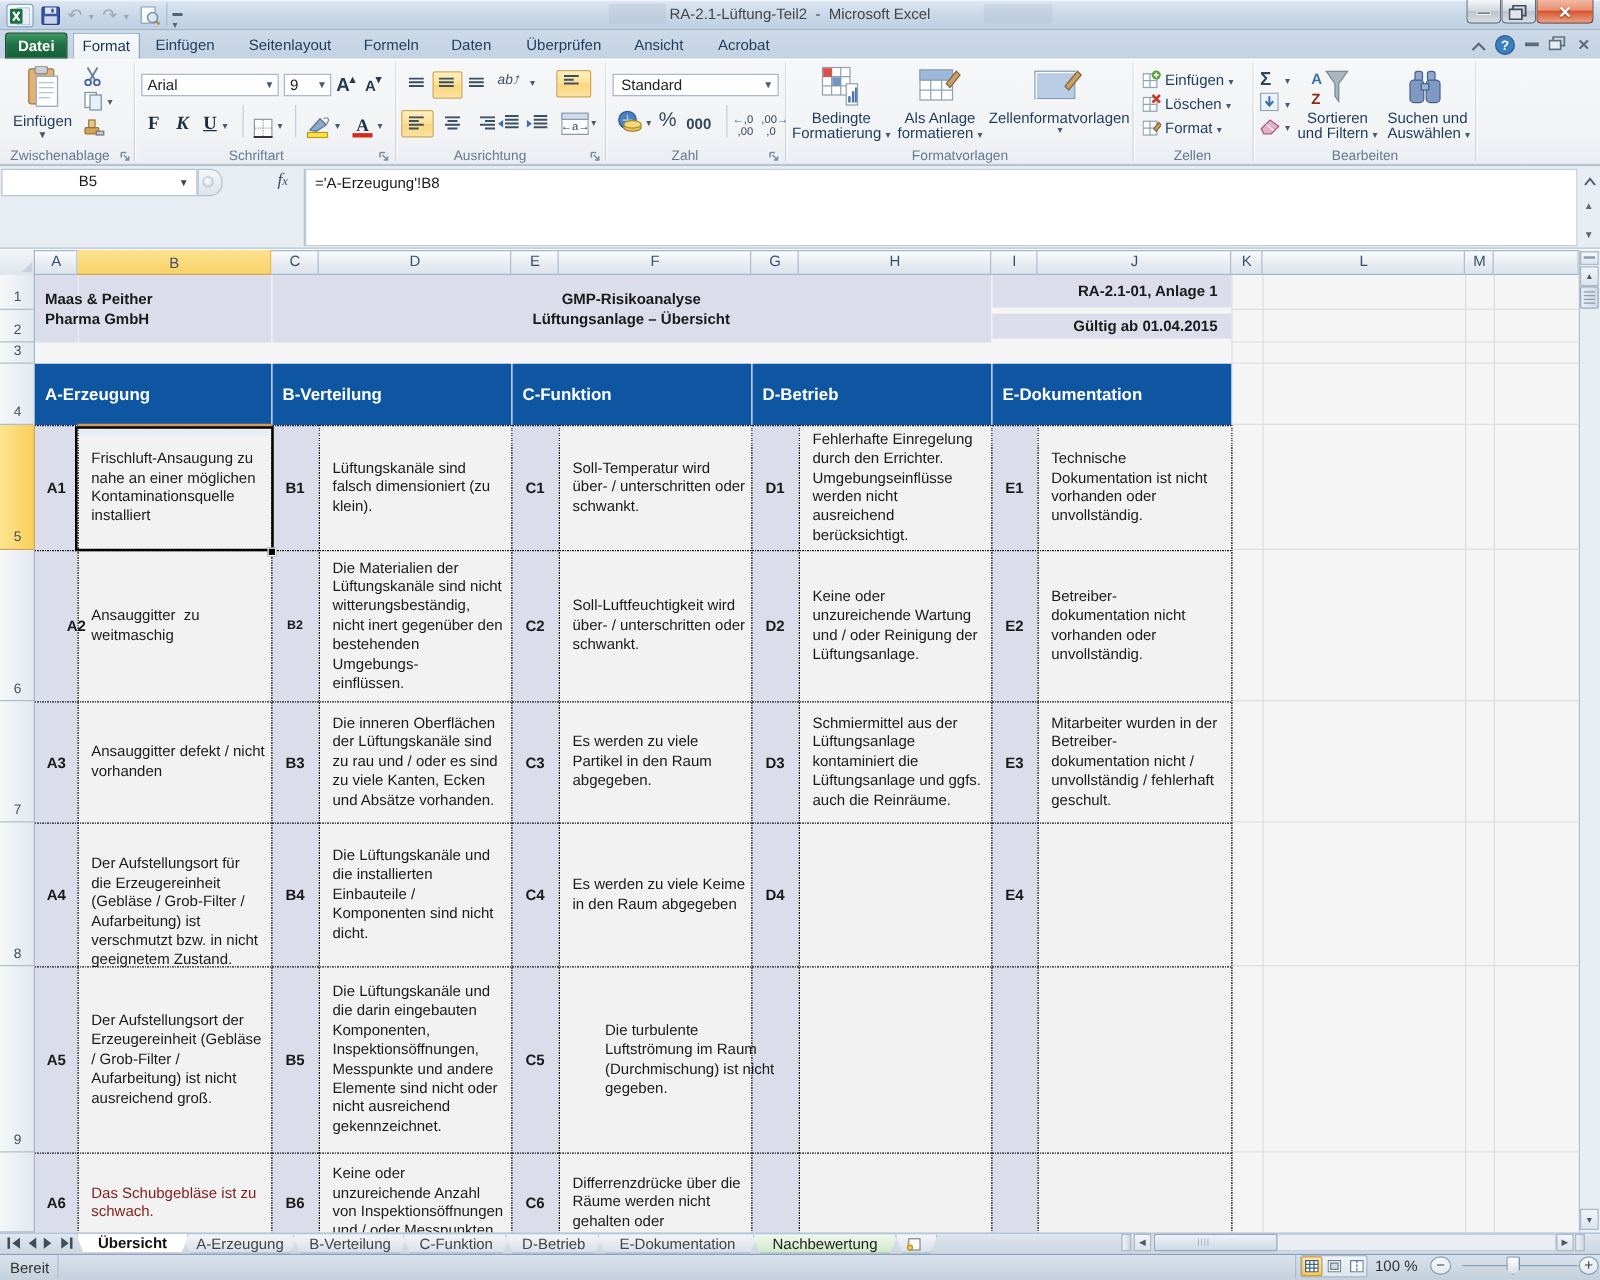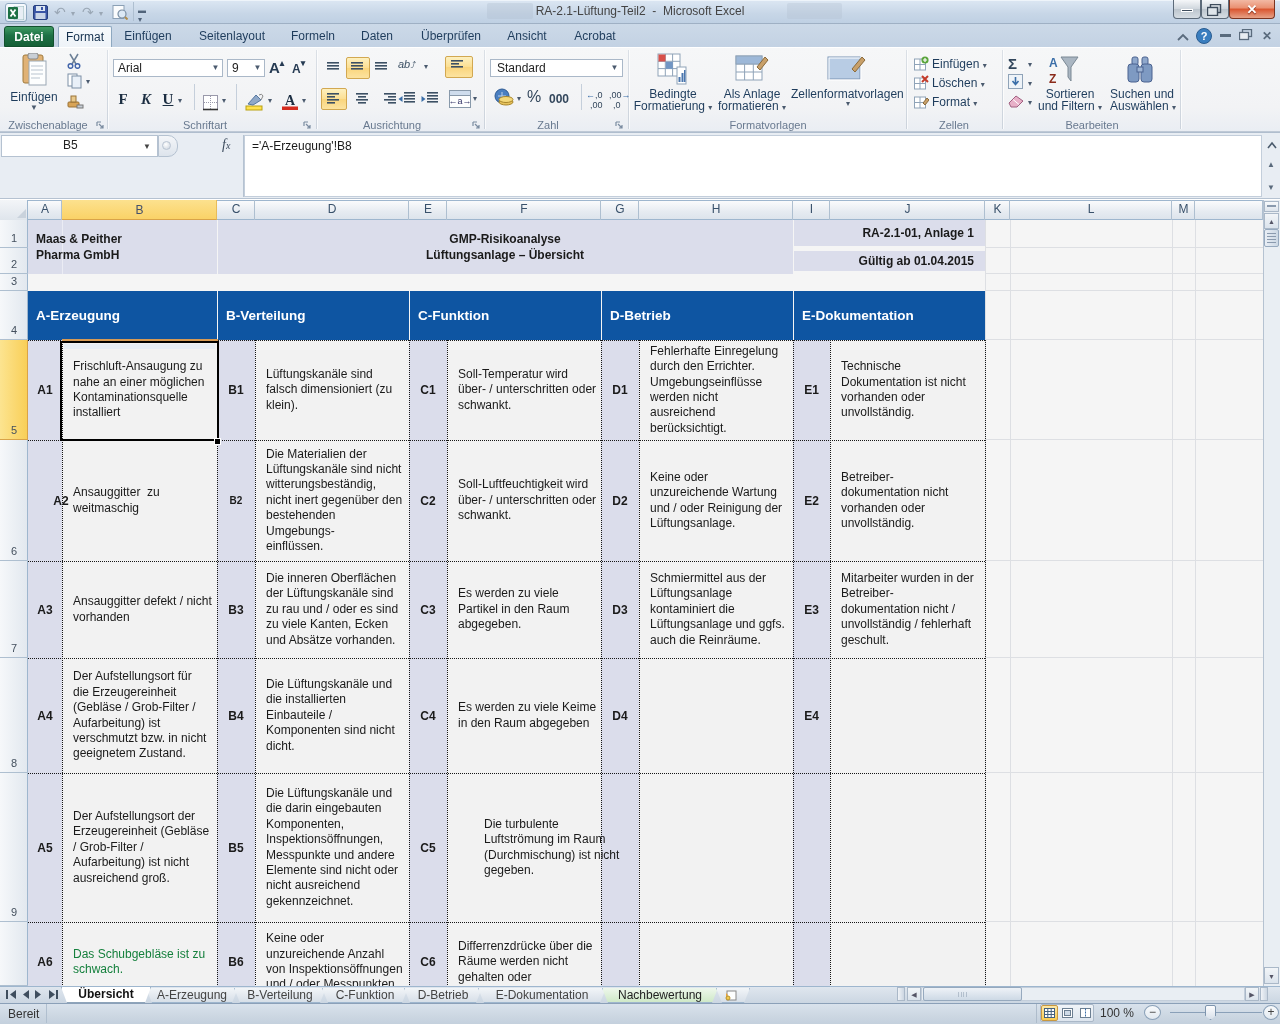--- a/index.html
+++ b/index.html
@@ -517,21 +517,21 @@
     </div>
     <div class="a" style="left:573px;top:341px;width:38px;height:97px;display:flex;align-items:center;justify-content:center;font-size:12px;font-weight:bold;color:#1a1a1a;">D3</div>
     <div class="a" style="left:622px;top:341px;width:141px;height:97px;display:flex;flex-direction:column;justify-content:center;font-size:12px;color:#1a1a1a;line-height:15.4px;">
       <span>Schmiermittel aus der<br>Lüftungsanlage<br>kontaminiert die<br>Lüftungsanlage und ggfs.<br>auch die Reinräume.</span>
     </div>
     <div class="a" style="left:765px;top:341px;width:37px;height:97px;display:flex;align-items:center;justify-content:center;font-size:12px;font-weight:bold;color:#1a1a1a;">E3</div>
     <div class="a" style="left:813px;top:341px;width:142px;height:97px;display:flex;flex-direction:column;justify-content:center;font-size:12px;color:#1a1a1a;line-height:15.4px;">
       <span>Mitarbeiter wurden in der<br>Betreiber-<br>dokumentation nicht /<br>unvollständig / fehlerhaft<br>geschult.</span>
     </div>
     <div class="a" style="left:0px;top:438px;width:34px;height:115px;display:flex;align-items:center;justify-content:center;font-size:12px;font-weight:bold;color:#1a1a1a;">A4</div>
-    <div class="a" style="left:45px;top:438px;width:142px;height:115px;display:flex;flex-direction:column;justify-content:center;font-size:12px;color:#1a1a1a;line-height:15.4px;">
+    <div class="a" style="left:45px;top:452px;width:142px;height:115px;display:flex;flex-direction:column;justify-content:center;font-size:12px;color:#1a1a1a;line-height:15.4px;">
       <span>Der Aufstellungsort für<br>die Erzeugereinheit<br>(Gebläse / Grob-Filter /<br>Aufarbeitung) ist<br>verschmutzt bzw. in nicht<br>geeignetem Zustand.</span>
     </div>
     <div class="a" style="left:189px;top:438px;width:38px;height:115px;display:flex;align-items:center;justify-content:center;font-size:12px;font-weight:bold;color:#1a1a1a;">B4</div>
     <div class="a" style="left:238px;top:438px;width:141px;height:115px;display:flex;flex-direction:column;justify-content:center;font-size:12px;color:#1a1a1a;line-height:15.4px;">
       <span>Die Lüftungskanäle und<br>die installierten<br>Einbauteile /<br>Komponenten sind nicht<br>dicht.</span>
     </div>
     <div class="a" style="left:381px;top:438px;width:38px;height:115px;display:flex;align-items:center;justify-content:center;font-size:12px;font-weight:bold;color:#1a1a1a;">C4</div>
     <div class="a" style="left:430px;top:438px;width:141px;height:115px;display:flex;flex-direction:column;justify-content:center;font-size:12px;color:#1a1a1a;line-height:15.4px;">
       <span>Es werden zu viele Keime<br>in den Raum abgegeben</span>
     </div>
@@ -543,21 +543,21 @@
     </div>
     <div class="a" style="left:189px;top:553px;width:38px;height:149px;display:flex;align-items:center;justify-content:center;font-size:12px;font-weight:bold;color:#1a1a1a;">B5</div>
     <div class="a" style="left:238px;top:553px;width:141px;height:149px;display:flex;flex-direction:column;justify-content:center;font-size:12px;color:#1a1a1a;line-height:15.4px;">
       <span>Die Lüftungskanäle und<br>die darin eingebauten<br>Komponenten,<br>Inspektionsöffnungen,<br>Messpunkte und andere<br>Elemente sind nicht oder<br>nicht ausreichend<br>gekennzeichnet.</span>
     </div>
     <div class="a" style="left:381px;top:553px;width:38px;height:149px;display:flex;align-items:center;justify-content:center;font-size:12px;font-weight:bold;color:#1a1a1a;">C5</div>
     <div class="a" style="left:456px;top:553px;width:141px;height:149px;display:flex;flex-direction:column;justify-content:center;font-size:12px;color:#1a1a1a;line-height:15.4px;">
       <span>Die turbulente<br>Luftströmung im Raum<br>(Durchmischung) ist nicht<br>gegeben.</span>
     </div>
     <div class="a" style="left:0px;top:702px;width:34px;height:80px;display:flex;align-items:center;justify-content:center;font-size:12px;font-weight:bold;color:#1a1a1a;">A6</div>
-    <div class="a" style="left:45px;top:702px;width:142px;height:80px;display:flex;flex-direction:column;justify-content:center;font-size:12px;color:#15803d;line-height:15.4px;">
+    <div class="a" style="left:45px;top:702px;width:142px;height:80px;display:flex;flex-direction:column;justify-content:center;font-size:12px;color:#7f1d1d;line-height:15.4px;">
       <span>Das Schubgebläse ist zu<br>schwach.</span>
     </div>
     <div class="a" style="left:189px;top:702px;width:38px;height:80px;display:flex;align-items:center;justify-content:center;font-size:12px;font-weight:bold;color:#1a1a1a;">B6</div>
     <div class="a" style="left:238px;top:702px;width:141px;height:80px;display:flex;flex-direction:column;justify-content:center;font-size:12px;color:#1a1a1a;line-height:15.4px;">
       <span>Keine oder<br>unzureichende Anzahl<br>von Inspektionsöffnungen<br>und / oder Messpunkten</span>
     </div>
     <div class="a" style="left:381px;top:702px;width:38px;height:80px;display:flex;align-items:center;justify-content:center;font-size:12px;font-weight:bold;color:#1a1a1a;">C6</div>
     <div class="a" style="left:430px;top:702px;width:141px;height:80px;display:flex;flex-direction:column;justify-content:center;font-size:12px;color:#1a1a1a;line-height:15.4px;">
       <span>Differrenzdrücke über die<br>Räume werden nicht<br>gehalten oder</span>
     </div>

